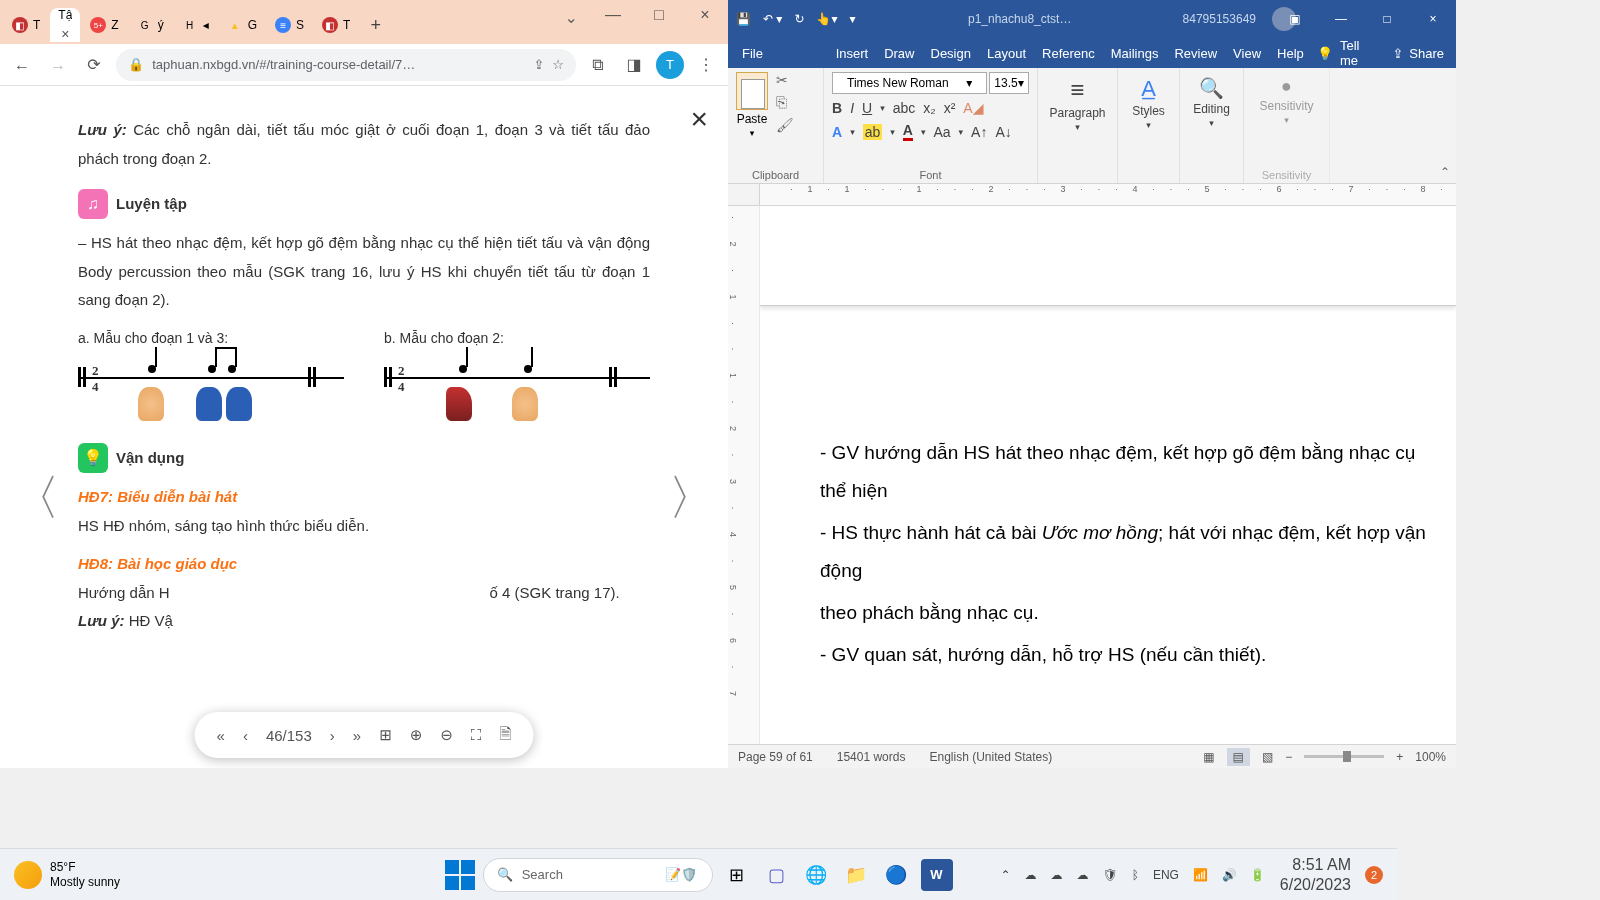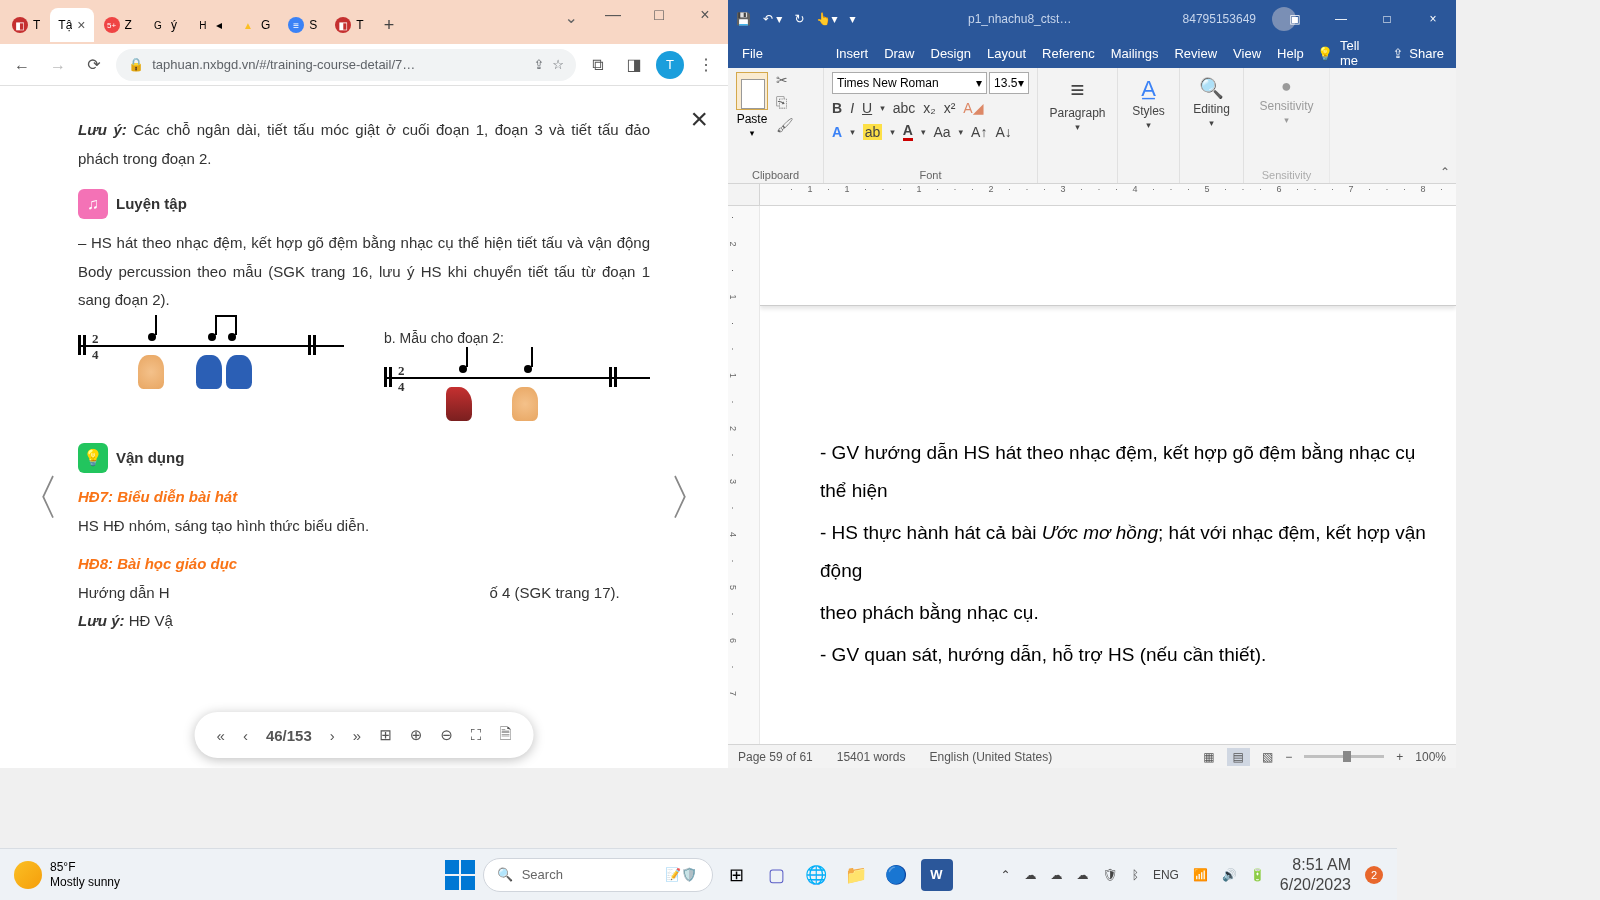--- a/index.html
+++ b/index.html
@@ -2,21 +2,21 @@
 <html><head>
 <meta charset="utf-8">
 <style>
 * { margin: 0; padding: 0; box-sizing: border-box; font-family: "Segoe UI", Arial, sans-serif; }
 body { width: 1600px; height: 900px; overflow: hidden; background: #f0f0f0; position: relative; }
 
 
 .chrome { position: absolute; left: 0; top: 0; width: 728px; height: 768px; background: #fff; display: flex; flex-direction: column; }
 .chrome-tabstrip { height: 44px; background: #f8d7c5; display: flex; align-items: center; padding: 6px 4px 0; gap: 2px; }
 .tab { display: flex; align-items: center; gap: 5px; padding: 0 8px; height: 34px; border-radius: 8px 8px 0 0; font-size: 12px; min-width: 0; flex-shrink: 0; }
-.tab.active { background: #fff; }
+.tab.active { background: #fff; flex-direction: column; }
 .tab-fav { width: 16px; height: 16px; border-radius: 50%; display: inline-flex; align-items: center; justify-content: center; font-size: 10px; }
 .tab-title { max-width: 16px; overflow: hidden; white-space: nowrap; }
 .tab-close { font-size: 14px; color: #555; }
 .newtab { padding: 0 10px; font-size: 18px; color: #444; }
 .chrome-winbtn { width: 46px; height: 30px; display: flex; align-items: center; justify-content: center; color: #555; position: absolute; top: 0; }
 .chrome-min { right: 92px; } .chrome-max { right: 46px; } .chrome-cls { right: 0; }
 .chrome-chev { position: absolute; top: 8px; right: 150px; color:#666;}
 .chrome-toolbar { height: 42px; background: #fff; display: flex; align-items: center; padding: 0 8px; gap: 8px; border-bottom: 1px solid #e0e0e0; }
 .tbtn { width: 28px; height: 28px; display: flex; align-items: center; justify-content: center; color: #555; border-radius: 50%; }
 .urlbar { flex: 1; height: 32px; background: #f1f3f4; border-radius: 16px; display: flex; align-items: center; padding: 0 12px; gap: 8px; font-size: 13px; color: #5f6368; }
@@ -62,21 +62,21 @@
 .tellme { margin-left: 6px; display:flex;align-items:center;gap:6px;}
 .share-r { margin-left:auto; padding:0 12px; display:flex;align-items:center;gap:6px;}
 .word-ribbon { height: 116px; background: #f3f3f3; border-bottom: 1px solid #d4d4d4; display: flex; position:relative;}
 .rgroup { border-right: 1px solid #e0e0e0; padding: 4px 8px 2px; display:flex;flex-direction:column;justify-content:space-between;}
 .rgroup-lbl { font-size: 11px; color: #666; text-align: center; padding-top:2px;}
 .paste-btn { display:flex;flex-direction:column;align-items:center;gap:2px;font-size:12px;}
 .paste-ico { width:32px;height:38px;background:#faebd0;border:1px solid #d4a84b;position:relative;}
 .paste-ico::before{content:"";position:absolute;top:6px;left:4px;width:22px;height:28px;background:#fff;border:1px solid #999;}
 .clip-side { display:flex;flex-direction:column;gap:6px;font-size:14px;color:#666;padding-left:4px;}
 .font-box { display:flex;gap:2px;}
-.font-name { width:165px;height:22px;border:1px solid #ababab;background:#fff;font-size:12px;padding:2px 4px;display:flex;align-items:center;justify-content:space-between;}
+.font-name { width:165px;height:22px;border:1px solid #ababab;background:#fff;font-size:12px;padding:2px 14px;display:flex;align-items:center;justify-content:space-between;}
 .font-sz { width:42px;height:22px;border:1px solid #ababab;background:#fff;font-size:12px;padding:2px 4px;display:flex;align-items:center;justify-content:space-between;}
 .font-row { display:flex;gap:8px;align-items:center;font-size:14px;margin-top:6px;color:#444;}
 .big-btn { display:flex;flex-direction:column;align-items:center;font-size:12px;color:#444;gap:2px;padding:4px 8px;}
 .rib-collapse { position:absolute; right:6px; bottom:4px; font-size:12px;color:#666;}
 .word-ruler { height: 22px; background: #fff; border-bottom: 1px solid #d4d4d4; display:flex;}
 .vruler-corner{width:32px;background:#f3f3f3;border-right:1px solid #d4d4d4;}
 .hruler{flex:1;background:#f9f9f9;font-size:9px;color:#666;position:relative;white-space:nowrap;overflow:hidden;padding-left:30px;letter-spacing:6px;}
 .word-body { flex: 1; display: flex; background: #fff; overflow:hidden;}
 .vruler { width: 32px; background: #f9f9f9; border-right: 1px solid #e8e8e8; font-size:9px;color:#666;writing-mode:vertical-lr;padding-top:10px;letter-spacing:10px;}
 .page-area { flex: 1; background: #fff; overflow:hidden;}
@@ -166,20 +166,21 @@
     <div class="nav-arrow nav-right">〉</div>
     <div class="lesson">
       <p class="just"><b><i>Lưu ý:</i></b><span> Các chỗ ngân dài, tiết tấu móc giật ở cuối đoạn 1, đoạn 3 và tiết tấu đảo phách trong đoạn 2.</span></p>
       <div class="sect-row">
         <div class="sect-icon ic-pink">♫</div>
         <div class="sect-title">Luyện tập</div>
       </div>
       <p class="just">– HS hát theo nhạc đệm, kết hợp gõ đệm bằng nhạc cụ thể hiện tiết tấu và vận động Body percussion theo mẫu (SGK trang 16, lưu ý HS khi chuyển tiết tấu từ đoạn 1 sang đoạn 2).</p>
       <div class="pattern-row">
         <div class="pat-col">
+          <div class="pat-lbl">a. Mẫu cho đoạn 1 và 3:</div>
           <div class="staff">
             <div class="staff-line"></div>
             <div class="bar" style="left:0"></div>
               <div class="bar" style="left:5px"></div>
             <div class="ts" style="left:14px">2<br>4</div>
             <div class="note" style="left:70px"></div>
               <div class="stem" style="left:77px;top:-10px"></div>
             <div class="note" style="left:130px"></div>
               <div class="note" style="left:150px"></div>
             <div class="stem" style="left:137px;top:-10px"></div>
@@ -216,21 +217,21 @@
       </div>
       <p class="orange">HĐ7: Biểu diễn bài hát</p>
       <p>HS HĐ nhóm, sáng tạo hình thức biểu diễn.</p>
       <p class="orange">HĐ8: Bài học giáo dục</p>
       <p><span>Hướng dẫn H</span><span style="display:inline-block;width:320px"></span><span>ố 4 (SGK trang 17).</span></p>
       <p><b><i>Lưu ý:</i></b><span> HĐ Vậ</span></p>
     </div>
     <div class="pager">
       <span>«</span>
       <span>‹</span>
-      <span style="font-weight:700">46/153</span>
+      <span style="font-weight:400">46/153</span>
       <span>›</span>
       <span>»</span>
       <span>⊞</span>
       <span>⊕</span>
       <span>⊖</span>
       <span>⛶</span>
       <span>🗎</span>
     </div>
   </div>
 </div>

